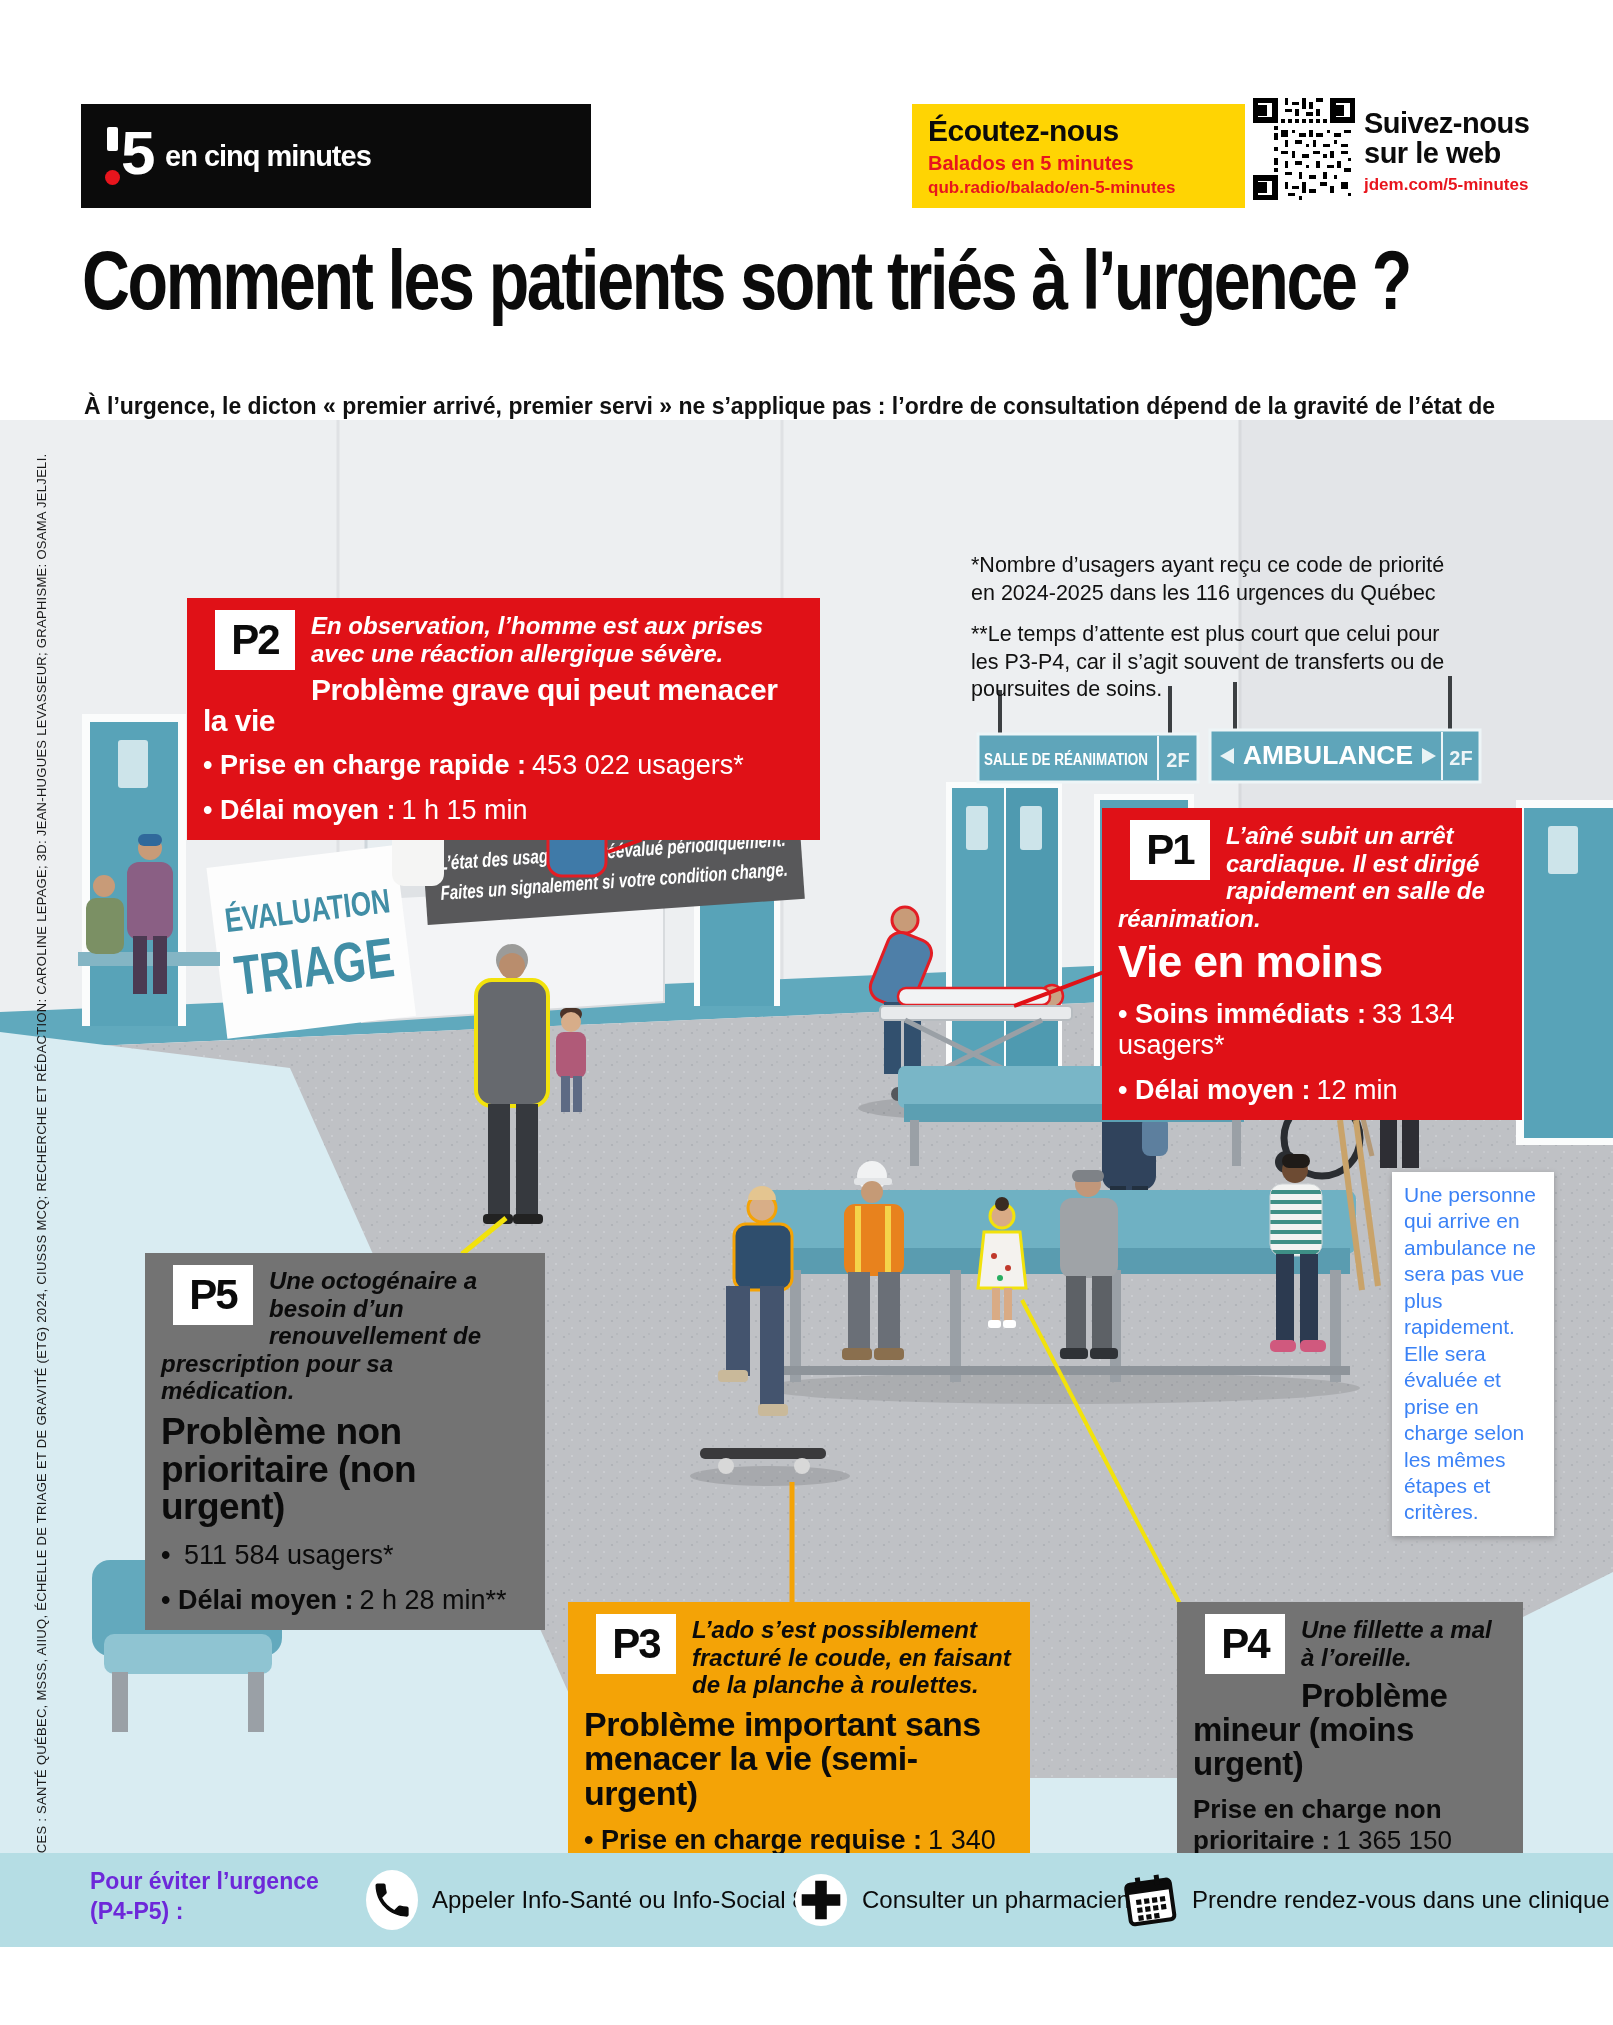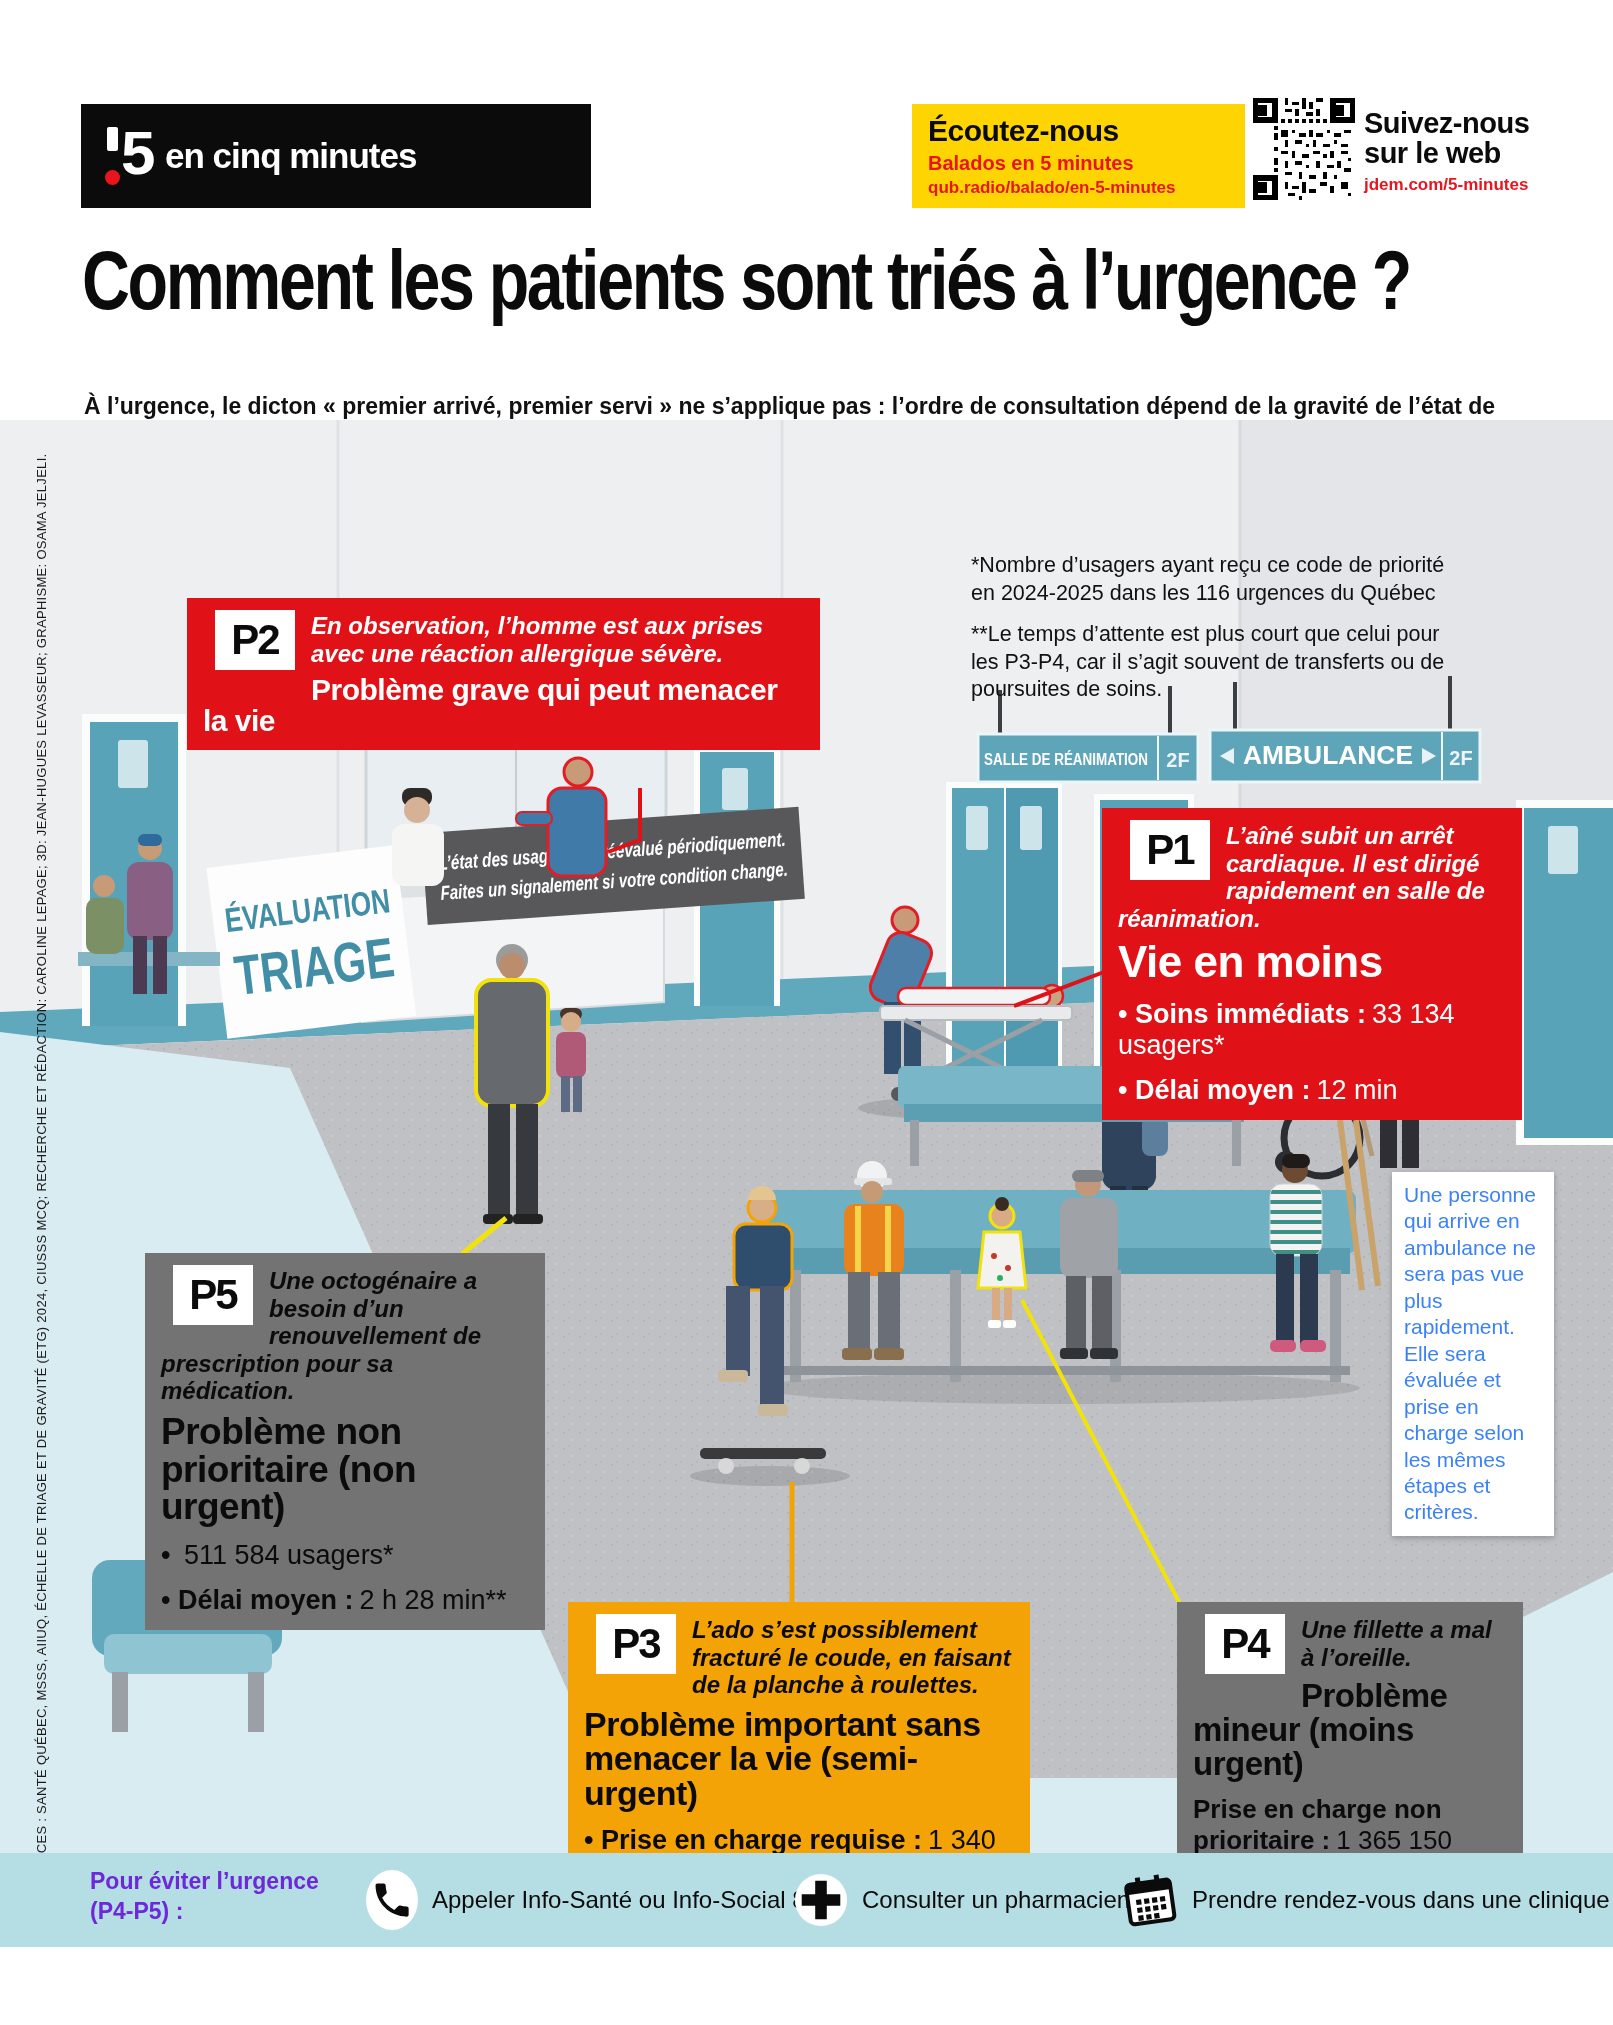--- a/index.html
+++ b/index.html
@@ -6,21 +6,21 @@
   body{font-family:"Liberation Sans","DejaVu Sans",sans-serif;}
   #page{position:relative;width:1613px;height:2025px;background:#fff;overflow:hidden;}
 
   
   .hbox{position:absolute;top:104px;height:104px;box-sizing:border-box;}
   .brand{left:81px;width:510px;background:#0b0b0b;color:#fff;display:flex;align-items:center;}
   .brand-logo{position:relative;width:54px;height:70px;margin-left:20px;}
   .brand-logo .tick{position:absolute;left:6px;top:6px;width:11px;height:24px;background:#fff;border-radius:2px;}
   .brand-logo .dot{position:absolute;left:4px;bottom:6px;width:15px;height:15px;background:#e8151d;border-radius:50%;}
   .brand-logo .five{position:absolute;left:20px;top:-4px;font-size:62px;font-weight:bold;color:#fff;}
-  .brand-title{font-size:35px;font-weight:bold;letter-spacing:-1px;margin-left:10px;}
+  .brand-title{font-size:29px;font-weight:bold;letter-spacing:-1px;margin-left:10px;}
   .category{left:598px;width:263px;background:#0a9b85;color:#fff;display:flex;align-items:center;}
   .category span{font-size:43px;font-weight:bold;margin-left:26px;letter-spacing:-1px;}
   .listen{left:912px;width:333px;background:#ffd403;padding:10px 0 0 16px;}
   .listen-title{font-size:30px;font-weight:bold;color:#0b0b0b;letter-spacing:-0.5px;}
   .listen-sub{font-size:20px;font-weight:bold;color:#e8151d;margin-top:4px;}
   .listen-url{font-size:17px;font-weight:bold;color:#e8151d;margin-top:3px;}
   .qr{position:absolute;left:1253px;top:98px;width:102px;height:102px;}
   .follow{position:absolute;left:1364px;top:108px;width:200px;}
   .follow-title{font-size:29px;font-weight:bold;color:#0b0b0b;line-height:1.05;letter-spacing:-0.5px;}
   .follow-url{font-size:17px;font-weight:bold;color:#e8151d;margin-top:6px;}
@@ -395,20 +395,24 @@
 
   <div class="notes">
     <p>*Nombre d’usagers ayant reçu ce code de priorité en 2024-2025 dans les 116 urgences du Québec</p>
     <p>**Le temps d’attente est plus court que celui pour les P3-P4, car il s’agit souvent de transferts ou de poursuites de soins.</p>
   </div>
 
   <div id="p2-box" class="callout red">
     <div class="badge">P2</div>
     <div class="story">En observation, l’homme est aux prises avec une réaction allergique sévère.</div>
     <div class="heading">Problème grave qui peut menacer la vie</div>
+    <ul>
+      <li><span class="bl">Prise en charge rapide :</span><span>453 022 usagers*</span></li>
+      <li><span class="bl">Délai moyen :</span><span>1 h 15 min</span></li>
+    </ul>
   </div>
 
   <div id="p1-box" class="callout red">
     <div class="badge">P1</div>
     <div class="story">L’aîné subit un arrêt cardiaque. Il est dirigé rapidement en salle de réanimation.</div>
     <div class="heading">Vie en moins</div>
     <ul>
       <li><span class="bl">Soins immédiats :</span><span>33 134  usagers*</span></li>
       <li><span class="bl">Délai moyen :</span><span>12 min</span></li>
     </ul>

